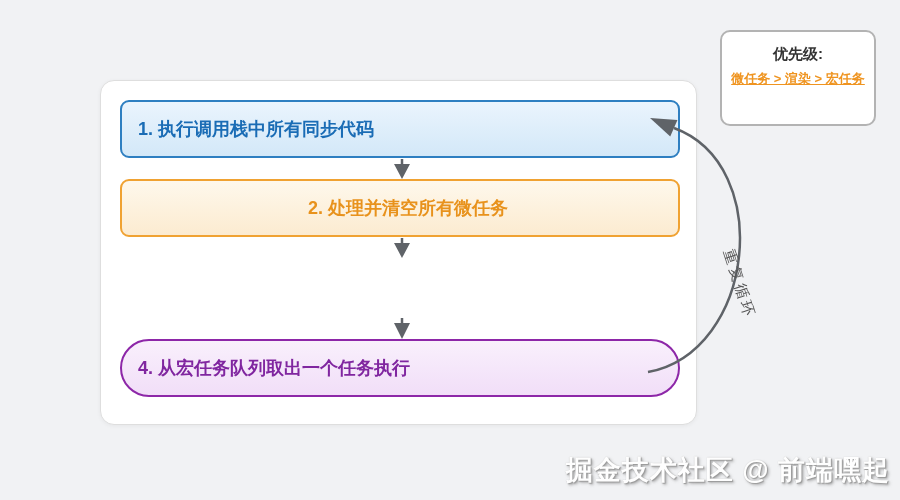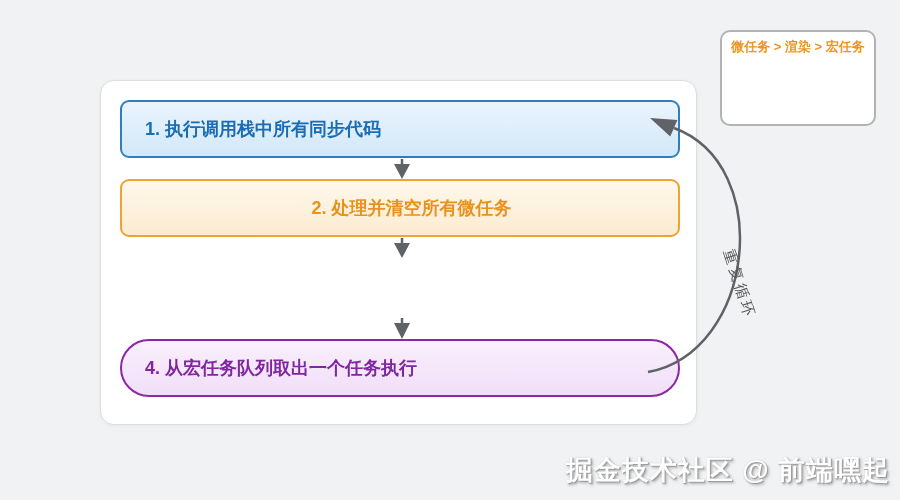--- a/index.html
+++ b/index.html
@@ -42,20 +42,21 @@
   .priority-title {
     margin-top: 13px;
     font-size: 15px;
     font-weight: bold;
     color: #333333;
   }
   .priority-text {
     margin-top: 6px;
     font-size: 13px;
     font-weight: bold;
+    text-decoration: underline;
   }
   .flow-panel {
     position: absolute;
     left: 100px;
     top: 80px;
     width: 597px;
     height: 345px;
     box-sizing: border-box;
     background: #ffffff;
     border: 1px solid #dedede;
@@ -65,21 +66,21 @@
   .step-box {
     position: absolute;
     left: 120px;
     width: 560px;
     height: 58px;
     box-sizing: border-box;
     border: 2px solid #888;
     border-radius: 9px;
     display: flex;
     align-items: center;
-    padding-left: 23px;
+    padding-left: 16px;
     font-size: 18px;
     font-weight: bold;
   }
   .step-1 { top: 100px; }
   .step-2 { top: 179px; }
   .step-3 { top: 258px; }
   .step-4 { top: 339px; }
   .overlay-svg {
     position: absolute;
     left: 0;
@@ -109,20 +110,21 @@
     letter-spacing: 1px;
   }
 </style>
 </head>
 <body style="background: rgb(241, 242, 244);">
 
 <div class="stage">
 
 
   <div class="priority-panel">
+    <div class="priority-title">优先级:</div>
     <div class="priority-text" style="color: rgb(239, 148, 32);">微任务 &gt; 渲染 &gt; 宏任务</div>
   </div>
 
   <div class="flow-panel"></div>
 
   <div class="step-box step-1" style="border-color: rgb(46, 127, 193); background: linear-gradient(rgb(234, 244, 253), rgb(211, 232, 248)); color: rgb(26, 108, 181);">
     <span>1. 执行调用栈中所有同步代码</span>
   </div>
   <div class="step-box step-2" style="border-color: rgb(240, 162, 50); background: linear-gradient(rgb(254, 248, 236), rgb(252, 235, 208)); color: rgb(232, 146, 28); justify-content: center;">
     <span>2. 处理并清空所有微任务</span>

